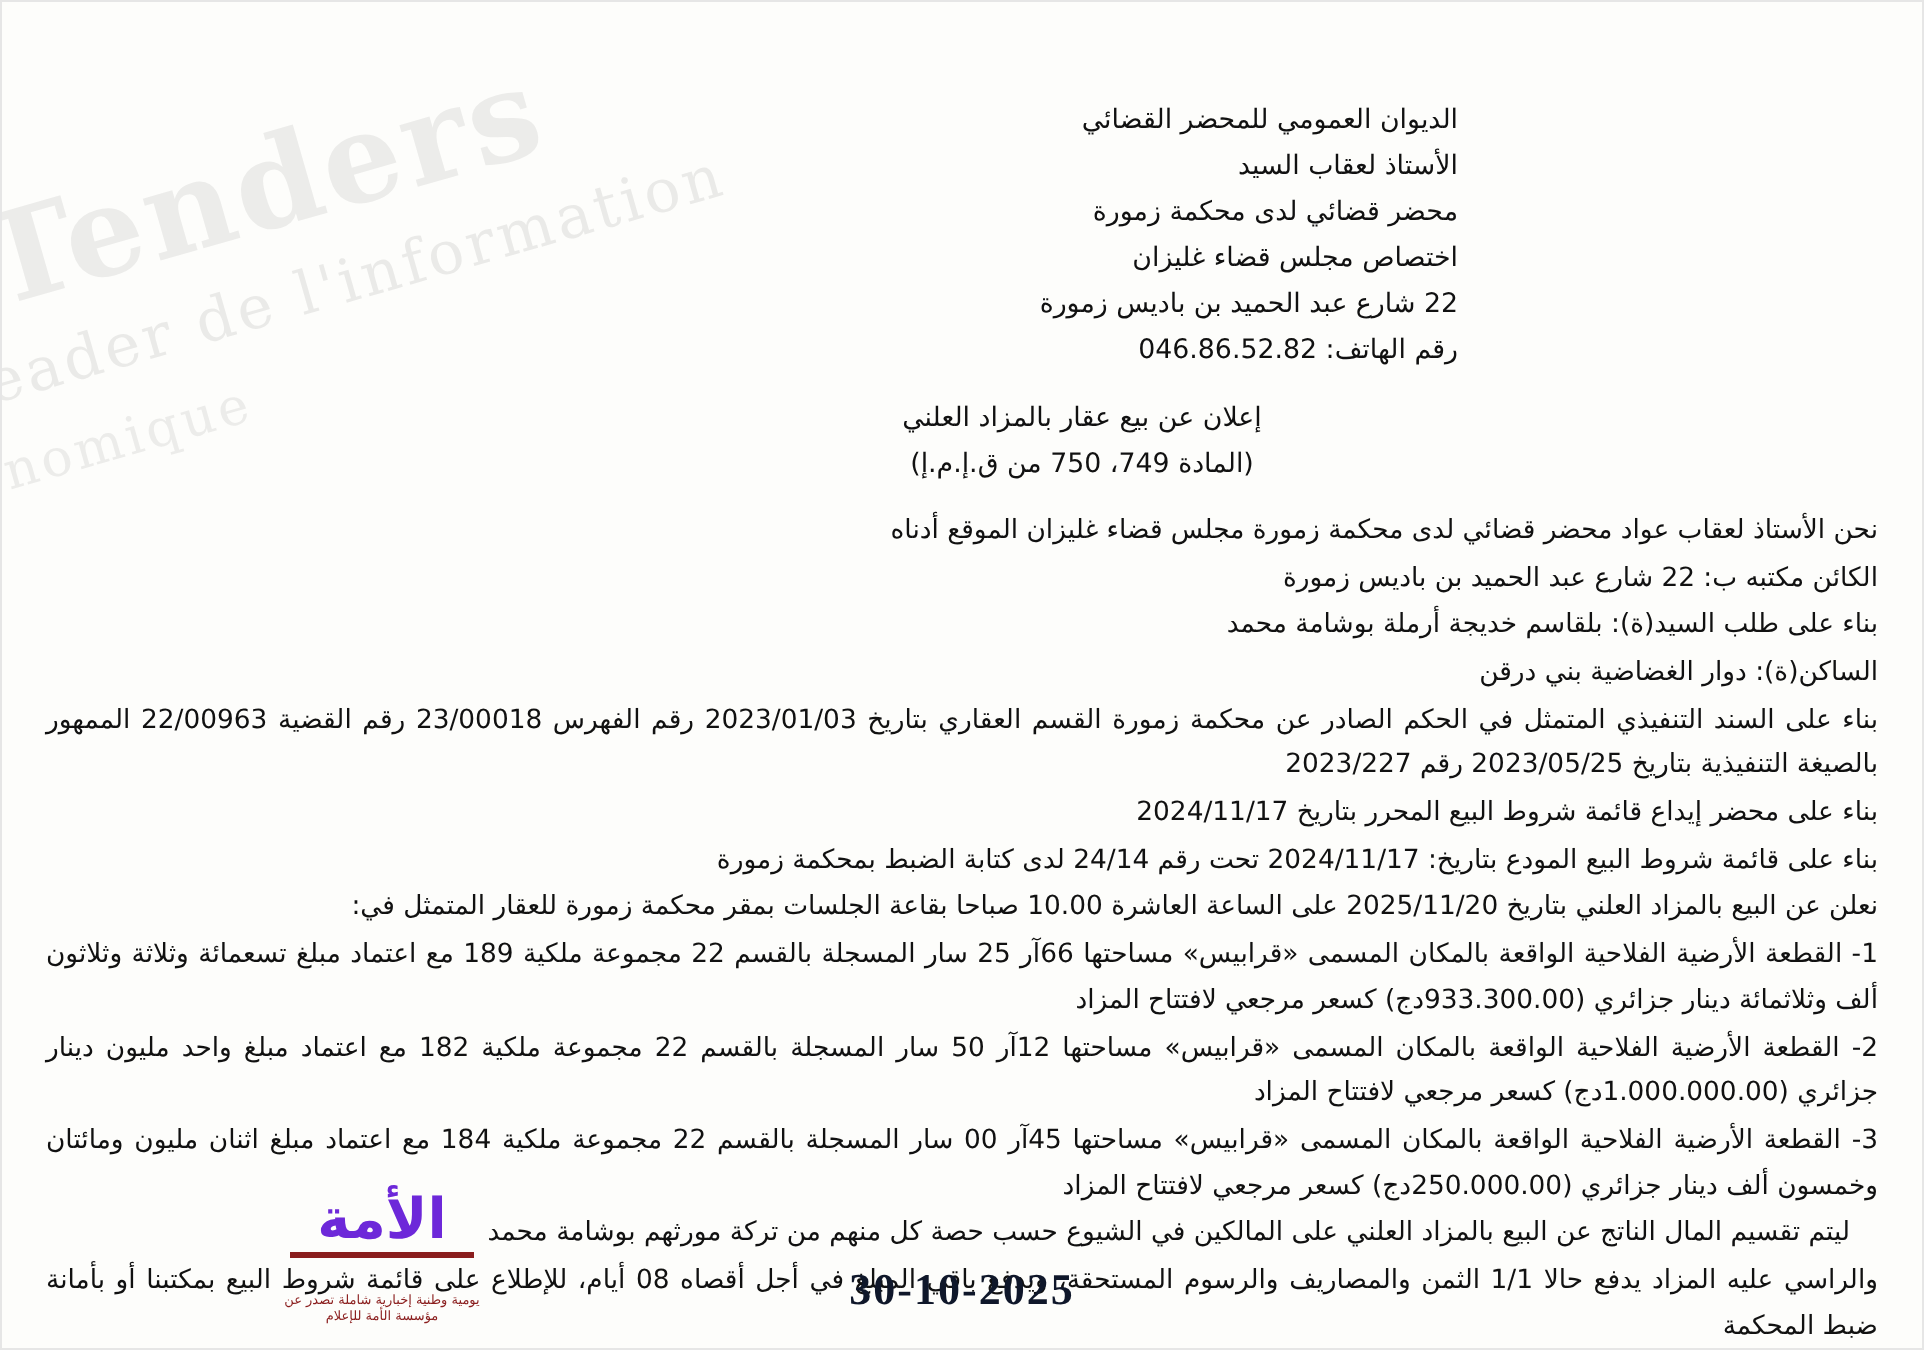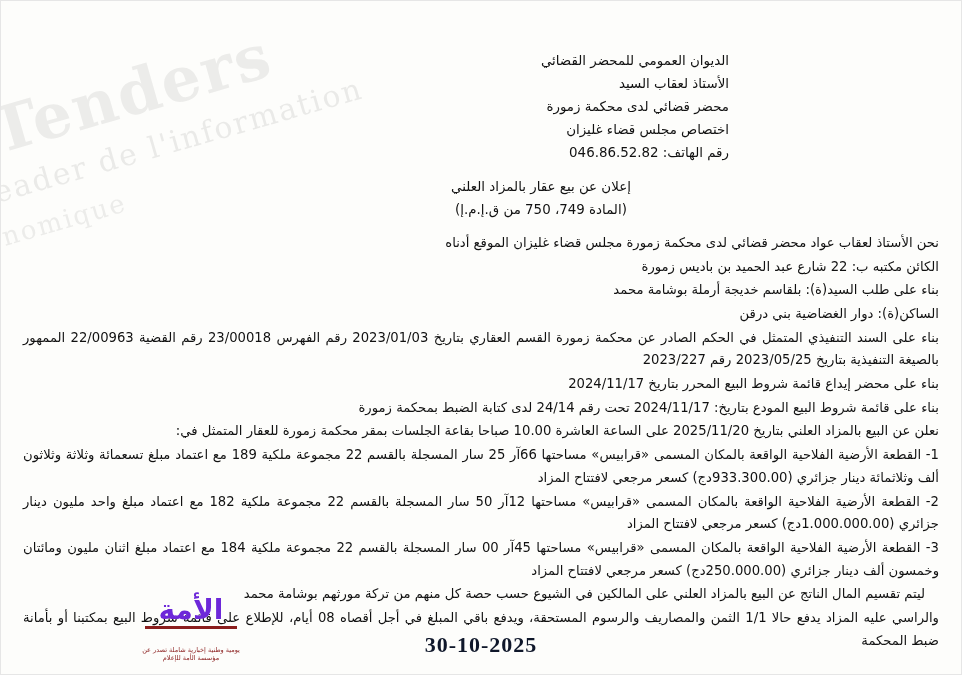--- a/index.html
+++ b/index.html
@@ -144,20 +144,21 @@
   <div class="watermark w2">Leader de l'information</div>
   <div class="watermark w3">économique</div>
 
   <div class="content">
 
     <div class="header-block">
       <div>الديوان العمومي للمحضر القضائي</div>
       <div>الأستاذ لعقاب السيد</div>
       <div>محضر قضائي لدى محكمة زمورة</div>
       <div>اختصاص مجلس قضاء غليزان</div>
+      <div>22 شارع عبد الحميد بن باديس زمورة</div>
       <div>رقم الهاتف: 046.86.52.82</div>
     </div>
 
     <div class="title-block">
       <div class="t1">إعلان عن بيع عقار بالمزاد العلني</div>
       <div class="t2">(المادة 749، 750 من ق.إ.م.إ)</div>
     </div>
 
     <div class="body-block">
       <p>نحن الأستاذ لعقاب عواد محضر قضائي لدى محكمة زمورة مجلس قضاء غليزان الموقع أدناه</p>

